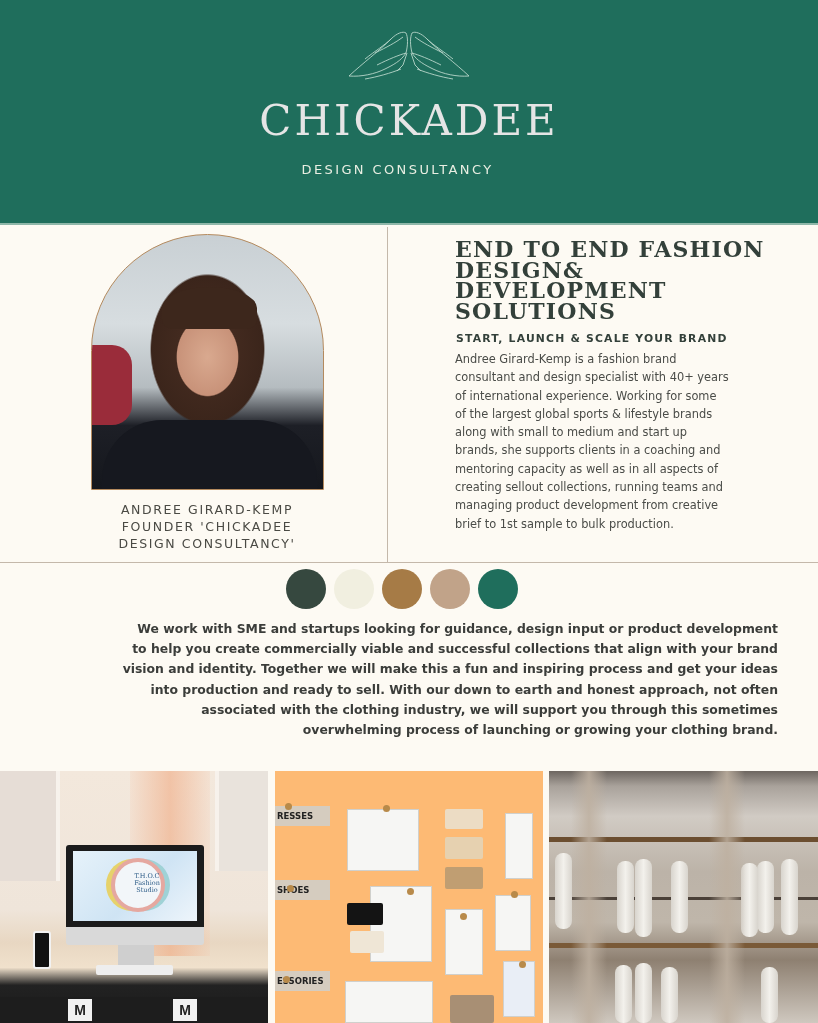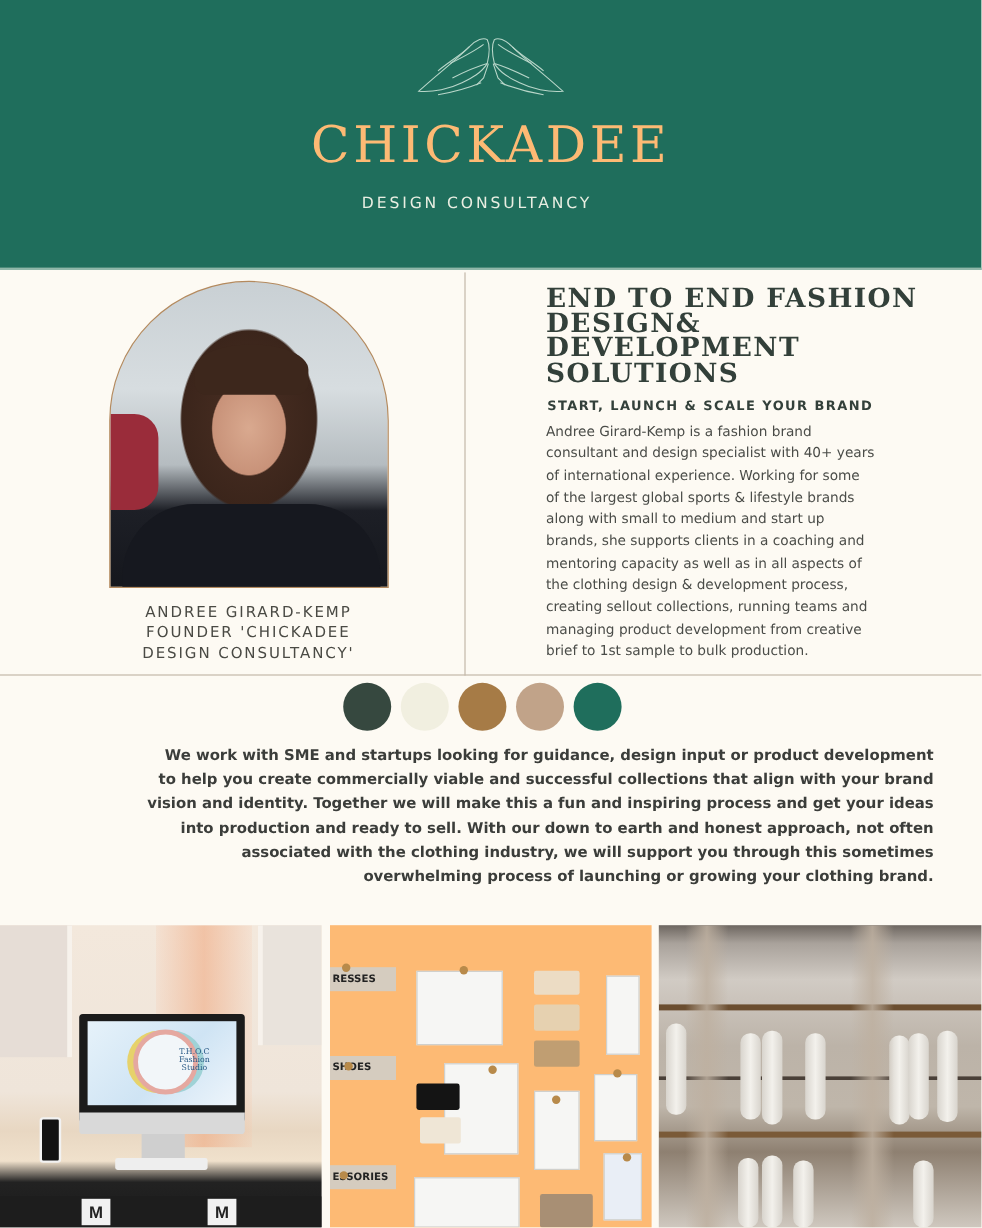--- a/index.html
+++ b/index.html
@@ -3,21 +3,21 @@
 <meta charset="utf-8">
 <style>
   * { box-sizing: border-box; margin: 0; padding: 0; }
   html, body { width: 818px; height: 1023px; overflow: hidden; background: #fdfaf3; }
   body { position: relative; font-family: "Liberation Sans", sans-serif; color: #3a3f3b; }
 
   
   .header { position: absolute; left: 0; top: 0; width: 818px; height: 225px; background: #1f6e5c; border-bottom: 2px solid #8fb7a9; }
   .logo-birds { position: absolute; left: 345px; top: 25px; width: 128px; height: 56px; }
   .brand-title { position: absolute; left: 0; top: 96px; width: 818px; text-align: center;
-    font-family: "DejaVu Serif", serif; font-size: 42px; letter-spacing: 3px; color: #fdba74; font-weight: normal; }
+    font-family: "DejaVu Serif", serif; font-size: 42px; letter-spacing: 3px; color: #e5e5e5; font-weight: normal; }
   .brand-sub { position: absolute; left: 0; top: 162px; width: 795px; text-align: center;
     font-family: "DejaVu Sans", sans-serif; font-size: 13px; letter-spacing: 2.4px; color: #e9eee2; }
 
   
   .bio { position: absolute; left: 0; top: 227px; width: 818px; height: 336px; border-bottom: 1px solid #c4b8aa; }
   .vdivider { position: absolute; left: 387px; top: 0; width: 1px; height: 336px; background: #c4b8aa; }
   .portrait { position: absolute; left: 91px; top: 7px; width: 233px; height: 256px;
     border: 1.5px solid #b48a5e; border-radius: 117px 117px 0 0; overflow: hidden;
     background:
       radial-gradient(ellipse 55px 70px at 50% 48%, #d9a98f 0%, #c89279 55%, transparent 57%),
@@ -49,21 +49,21 @@
   .img-desk { left: 0; width: 268px;
     background: linear-gradient(to bottom, #f3e8dc 0%, #efe5da 55%, #e8d7c2 68%, #f0e1cc 78%, #222 85%, #1a1a1a 100%); }
   .img-desk .window { position: absolute; left: 0; top: 0; width: 60px; height: 110px; background: #e6ddd6; border-right: 4px solid #f7f2ec; }
   .img-desk .curtain { position: absolute; left: 130px; top: 0; width: 80px; height: 185px; background: linear-gradient(to right, rgba(246,198,170,0.2), rgba(240,170,130,0.6), rgba(246,198,170,0.2)); }
   .img-desk .window2 { position: absolute; left: 215px; top: 0; width: 53px; height: 100px; background: #e9e3dc; border-left: 4px solid #f7f2ec; }
   .monitor { position: absolute; left: 66px; top: 74px; width: 138px; height: 90px; background: #1b1b1b; border-radius: 3px; }
   .monitor-screen { position: absolute; left: 7px; top: 6px; width: 124px; height: 70px; background: linear-gradient(135deg, #e6f2fa, #cfe4f4 55%, #eef5fb); }
   .monitor-chin { position: absolute; left: 66px; top: 156px; width: 138px; height: 18px; background: #d9d9d9; border-radius: 0 0 3px 3px; }
   .monitor-stand { position: absolute; left: 118px; top: 174px; width: 36px; height: 20px; background: #cfcfcf; }
   .logo-ring { position: absolute; left: 38px; top: 7px; width: 54px; height: 54px; border-radius: 50%; border: 4px solid #e5a8a0; box-shadow: -6px 0 0 -1px #e6d26b, 6px 0 0 -1px #9fd2d6; background: #f2f6f9; }
-  .logo-text { position: absolute; left: 0; top: 11px; width: 64px; text-align: center; font-family: "DejaVu Serif", serif; font-size: 6.5px; line-height: 7px; color: #2a5a86; margin-left: 15px; }
+  .logo-text { position: absolute; left: 0; top: 11px; width: 64px; text-align: center; font-family: "DejaVu Serif", serif; font-size: 6.5px; line-height: 7px; color: #2a5a86; }
   .keyboard { position: absolute; left: 96px; top: 194px; width: 77px; height: 10px; background: #eeeeee; border-radius: 2px; }
   .phone { position: absolute; left: 33px; top: 160px; width: 18px; height: 38px; background: #111; border: 2px solid #f2f2f2; border-radius: 3px; }
   .desk-bottom { position: absolute; left: 0; top: 226px; width: 268px; height: 26px; background: #1d1d1d; }
   .desk-m { position: absolute; top: 228px; width: 24px; height: 22px; background: #f1f1f1; color:#222; font-size: 14px; text-align:center; font-weight:bold; line-height: 22px; }
 
   .img-board { left: 275px; width: 268px; background: #fdba74; }
   .label-strip { position: absolute; left: 0; height: 20px; background: #d5ccbf; font-family: "DejaVu Sans", sans-serif; font-weight: bold; font-size: 8.5px; line-height: 20px; color: #222; padding-left: 2px; }
   .sketch { position: absolute; background: #f6f6f4; border: 1px solid #d0d0cc; }
   .fabric { position: absolute; border-radius: 2px; }
   .pin { position: absolute; width: 7px; height: 7px; border-radius: 50%; background: #b88a4a; }
@@ -118,21 +118,20 @@
   </div>
   <div class="tagline">START, LAUNCH &amp; SCALE YOUR BRAND</div>
   <div class="bio-text">
     <div>Andree Girard-Kemp is a fashion brand</div>
     <div>consultant and design specialist with 40+ years</div>
     <div>of international experience. Working for some</div>
     <div>of the largest global sports &amp; lifestyle brands</div>
     <div>along with small to medium and start up</div>
     <div>brands, she supports clients in a coaching and</div>
     <div>mentoring capacity as well as in all aspects of</div>
-    <div>the clothing design &amp; development process,</div>
     <div>creating sellout collections, running teams and</div>
     <div>managing product development from creative</div>
     <div>brief to 1st sample to bulk production.</div>
   </div>
 </div>
 
 <div class="palette">
   <div class="swatch" style="background: rgb(54, 72, 63);"></div>
   <div class="swatch" style="background: rgb(241, 239, 224);"></div>
   <div class="swatch" style="background: rgb(166, 123, 70);"></div>

